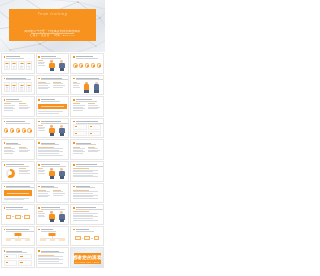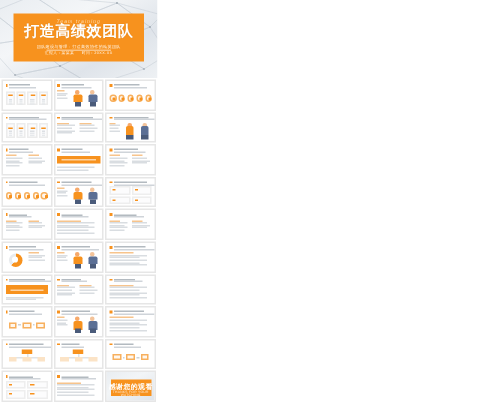--- a/index.html
+++ b/index.html
@@ -192,21 +192,20 @@
         <circle cx="40" cy="44" r="0.7"></circle>
           <circle cx="78" cy="2" r="0.7"></circle>
         <circle cx="100" cy="18" r="0.7"></circle>
           <circle cx="10" cy="50" r="0.6"></circle>
         <circle cx="96" cy="46" r="0.6"></circle>
       </g>
     </svg>
 
     <div class="hero-band">
       <div class="hero-eyebrow">Team training</div>
-      <div class="hero-title">打造高绩效团队</div>
       <div class="hero-sub">团队建设与管理 · 打造高效协作的精英团队</div>
       <div class="hero-rule"></div>
       <div class="hero-meta">
         <span>汇报人：某某某</span>
         <span>时间：20XX.XX</span>
       </div>
     </div>
   </div>
 
   <div class="grid" id="grid">

